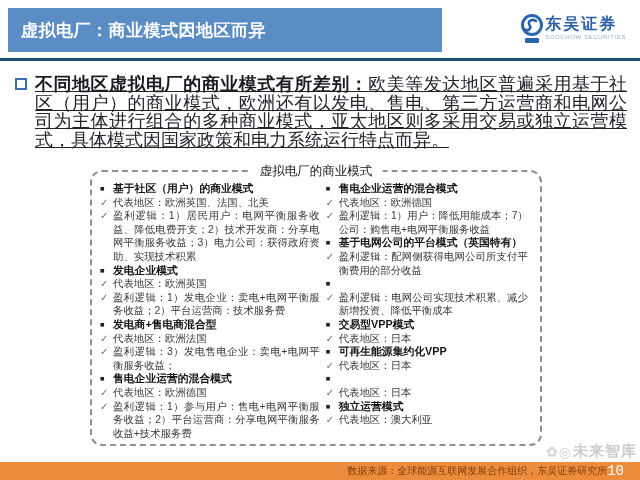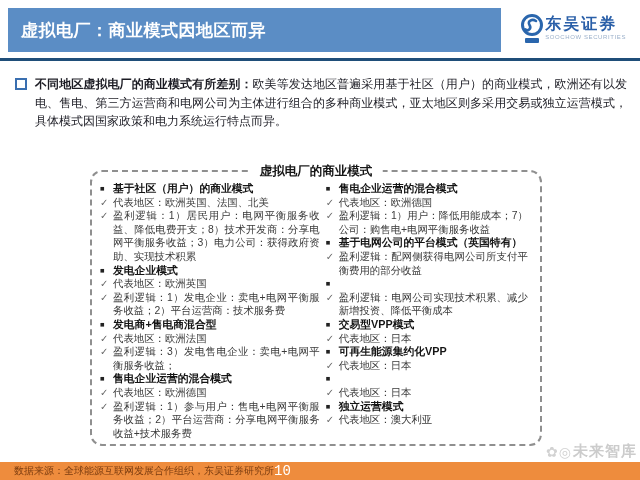--- a/index.html
+++ b/index.html
@@ -1,52 +1,52 @@
 <!DOCTYPE html>
 <html><head>
 <meta charset="utf-8">
 <style>
   html,body{margin:0;padding:0;}
   body{width:640px;height:480px;background:#ffffff;font-family:"Liberation Sans","DejaVu Sans",sans-serif;position:relative;overflow:hidden;}
   .page{position:absolute;inset:0;}
 
   
-  .title-bar{position:absolute;left:8px;top:8px;width:493px;height:44px;background:#5b8dc5;display:flex;align-items:center;}
+  .title-bar{position:absolute;left:8px;top:8px;width:434px;height:44px;background:#5b8dc5;display:flex;align-items:center;}
   .title-bar .ttl{color:#ffffff;font-weight:bold;font-size:17px;padding-left:13px;letter-spacing:0.5px;}
   .logo{position:absolute;right:14px;top:13px;display:flex;align-items:center;gap:1px;}
   .logo-mark{display:flex;flex-direction:column;align-items:center;}
   .logo-box{width:14px;height:5px;background:#2a66ad;margin-top:1px;border-radius:1px;}
   .logo-text{display:flex;flex-direction:column;line-height:1;}
   .brand-cn{color:#2a5fa8;font-weight:bold;font-size:16px;letter-spacing:2px;}
   .brand-en{color:#9bb0ca;font-size:6px;letter-spacing:0.6px;margin-top:2px;}
   .divider{position:absolute;left:0;top:58px;width:640px;height:3px;background:#1f4e79;}
 
   
   .intro{position:absolute;left:15px;top:75px;width:612px;}
   .sq-bullet{position:absolute;left:0;top:3px;width:8px;height:8px;border:2px solid #3a6fb0;background:#fff;}
-  .intro p{margin:0 0 0 20px;font-size:12px;line-height:18.5px;color:#23232b;text-align:justify;}
+  .intro p{margin:0 0 0 20px;font-size:18px;line-height:18.5px;color:#23232b;text-align:justify;text-decoration:underline;}
   .intro b{color:#1c1c24;}
 
   
   .diagram{position:absolute;left:90px;top:170px;width:452px;height:276px;border:2px dashed #8f8f8f;border-radius:12px;box-sizing:border-box;display:flex;padding:10px 6px 4px 8px;background:#fff;}
-  .diagram-title{position:absolute;top:-9px;left:50%;transform:translateX(-50%);background:#ffffff;padding:0 10px;font-size:12.5px;font-weight:bold;color:#161616;white-space:nowrap;}
+  .diagram-title{position:absolute;top:-9px;left:50%;transform:translateX(-50%);background:#ffffff;padding:0 10px;font-size:12.5px;font-weight:normal;color:#161616;white-space:nowrap;}
   .col{flex:0 0 52%;box-sizing:border-box;padding-right:6px;}
   .col.right{flex:0 0 48%;}
   .m-head{display:flex;font-size:10.8px;font-weight:bold;color:#141414;line-height:13.6px;}
   .m-head .mk{width:13px;flex:none;font-size:7.5px;line-height:13.6px;color:#222;}
   .m-point{display:flex;font-size:10.4px;color:#3a3a3a;line-height:13.6px;}
   .m-point .ck{width:13px;flex:none;color:#6a6a6a;font-size:10px;line-height:13.6px;}
   .m-point .pt{flex:1;text-align:justify;}
 
   
   .watermark{position:absolute;right:3px;top:442px;color:#cccccc;font-size:15px;font-weight:bold;letter-spacing:1px;display:flex;align-items:center;}
   .watermark .wicon{font-size:14px;margin-right:1px;color:#d2d2d2;}
 
   
-  .footer{position:absolute;left:0;bottom:0;width:640px;height:18px;background:#ee8c3d;display:flex;align-items:center;justify-content:flex-start;}
+  .footer{position:absolute;left:0;bottom:0;width:640px;height:18px;background:#ee8c3d;display:flex;align-items:center;justify-content:flex-end;}
   .footer .src{font-size:10px;color:#7c3d10;padding-left:14px;}
   .footer .pg{font-family:Liberation Mono, monospace;font-size:14px;color:#ffffff;padding-right:16px;}
 </style>
 </head>
 <body>
 
 <div class="page">
 
   <div class="title-bar">
     <span class="ttl">虚拟电厂：商业模式因地区而异</span>
@@ -79,21 +79,21 @@
         <div class="m-head">
           <span class="mk">■</span>
           <span class="mt">基于社区（用户）的商业模式</span>
         </div>
         <div class="m-point">
           <span class="ck">✓</span>
           <span class="pt">代表地区：欧洲英国、法国、北美</span>
         </div>
         <div class="m-point">
           <span class="ck">✓</span>
-          <span class="pt">盈利逻辑：1）居民用户：电网平衡服务收益、降低电费开支；8）技术开发商：分享电网平衡服务收益；3）电力公司：获得政府资助、实现技术积累</span>
+          <span class="pt">盈利逻辑：1）居民用户：电网平衡服务收益、降低电费开支；2）技术开发商：分享电网平衡服务收益；3）电力公司：获得政府资助、实现技术积累</span>
         </div>
         <div class="m-head">
           <span class="mk">■</span>
           <span class="mt">发电企业模式</span>
         </div>
         <div class="m-point">
           <span class="ck">✓</span>
           <span class="pt">代表地区：欧洲英国</span>
         </div>
         <div class="m-point">

